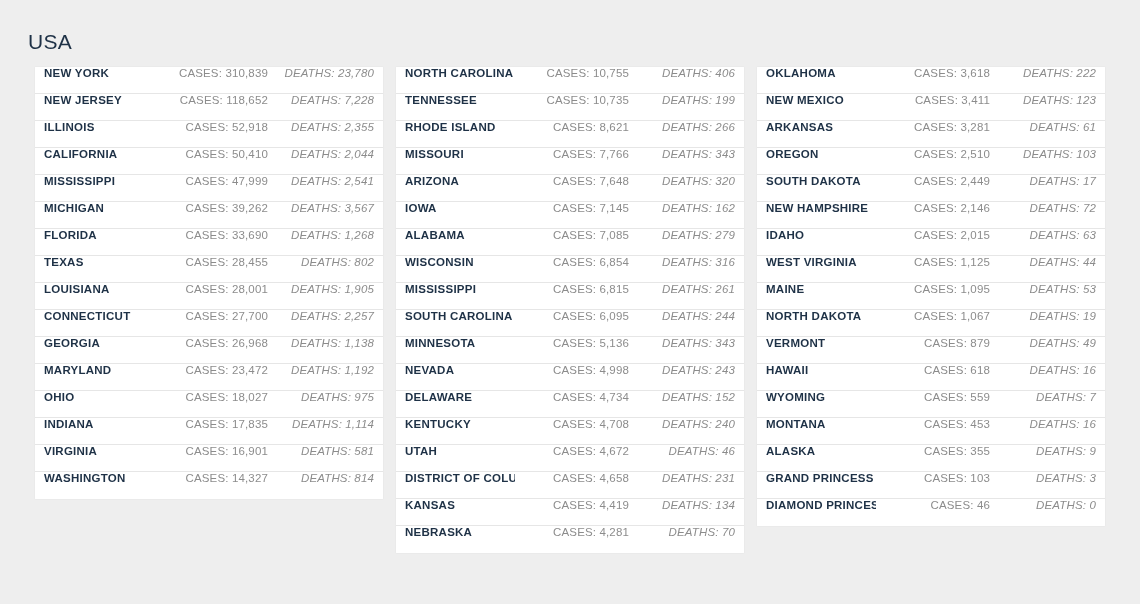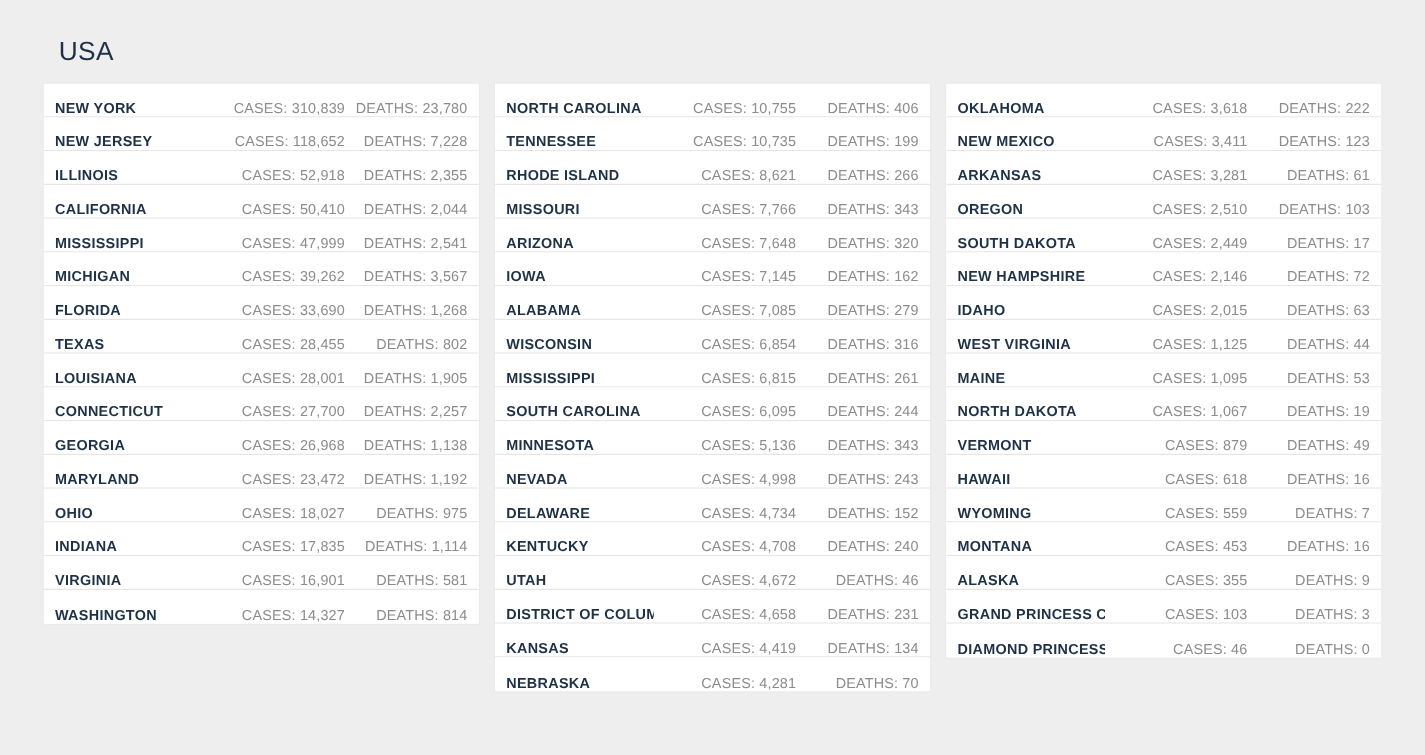--- a/index.html
+++ b/index.html
@@ -18,21 +18,21 @@
   .page {
     position: relative;
     width: 1140px;
     height: 604px;
     box-sizing: border-box;
     padding: 0;
   }
 
   .page-title {
     position: absolute;
-    left: 47px;
+    left: 28px;
     top: 29px;
     font-size: 21px;
     font-weight: 400;
     letter-spacing: 0.3px;
     color: #1e3146;
     line-height: 26px;
   }
 
   .columns {
     position: absolute;
@@ -47,21 +47,21 @@
   .column-card {
     flex: 1 1 0;
     background: #ffffff;
     border-radius: 1px;
     overflow: hidden;
     box-shadow: 0 0 0 1px rgba(0,0,0,0.015);
   }
 
   .stat-row {
     display: flex;
-    align-items: flex-end;
+    align-items: flex-start;
     height: 27px;
     padding: 0 9px 0 9px;
     box-sizing: border-box;
     border-bottom: 1px solid #e6e6e6;
     background: #ffffff;
   }
   .stat-row:last-child {
     border-bottom: none;
   }
 
@@ -85,21 +85,22 @@
     color: #8c8c8c;
     white-space: nowrap;
     text-align: right;
   }
   .metric-cases {
     width: 96px;
     margin-left: 18px;
   }
   .metric-deaths {
     width: 96px;
-    margin-left: 2px;
+    margin-left: 10px;
+    font-style: italic;
   }
 </style>
 </head>
 <body>
 
 <div class="page">
 
   <div class="page-title">USA</div>
 
   <div class="columns">

